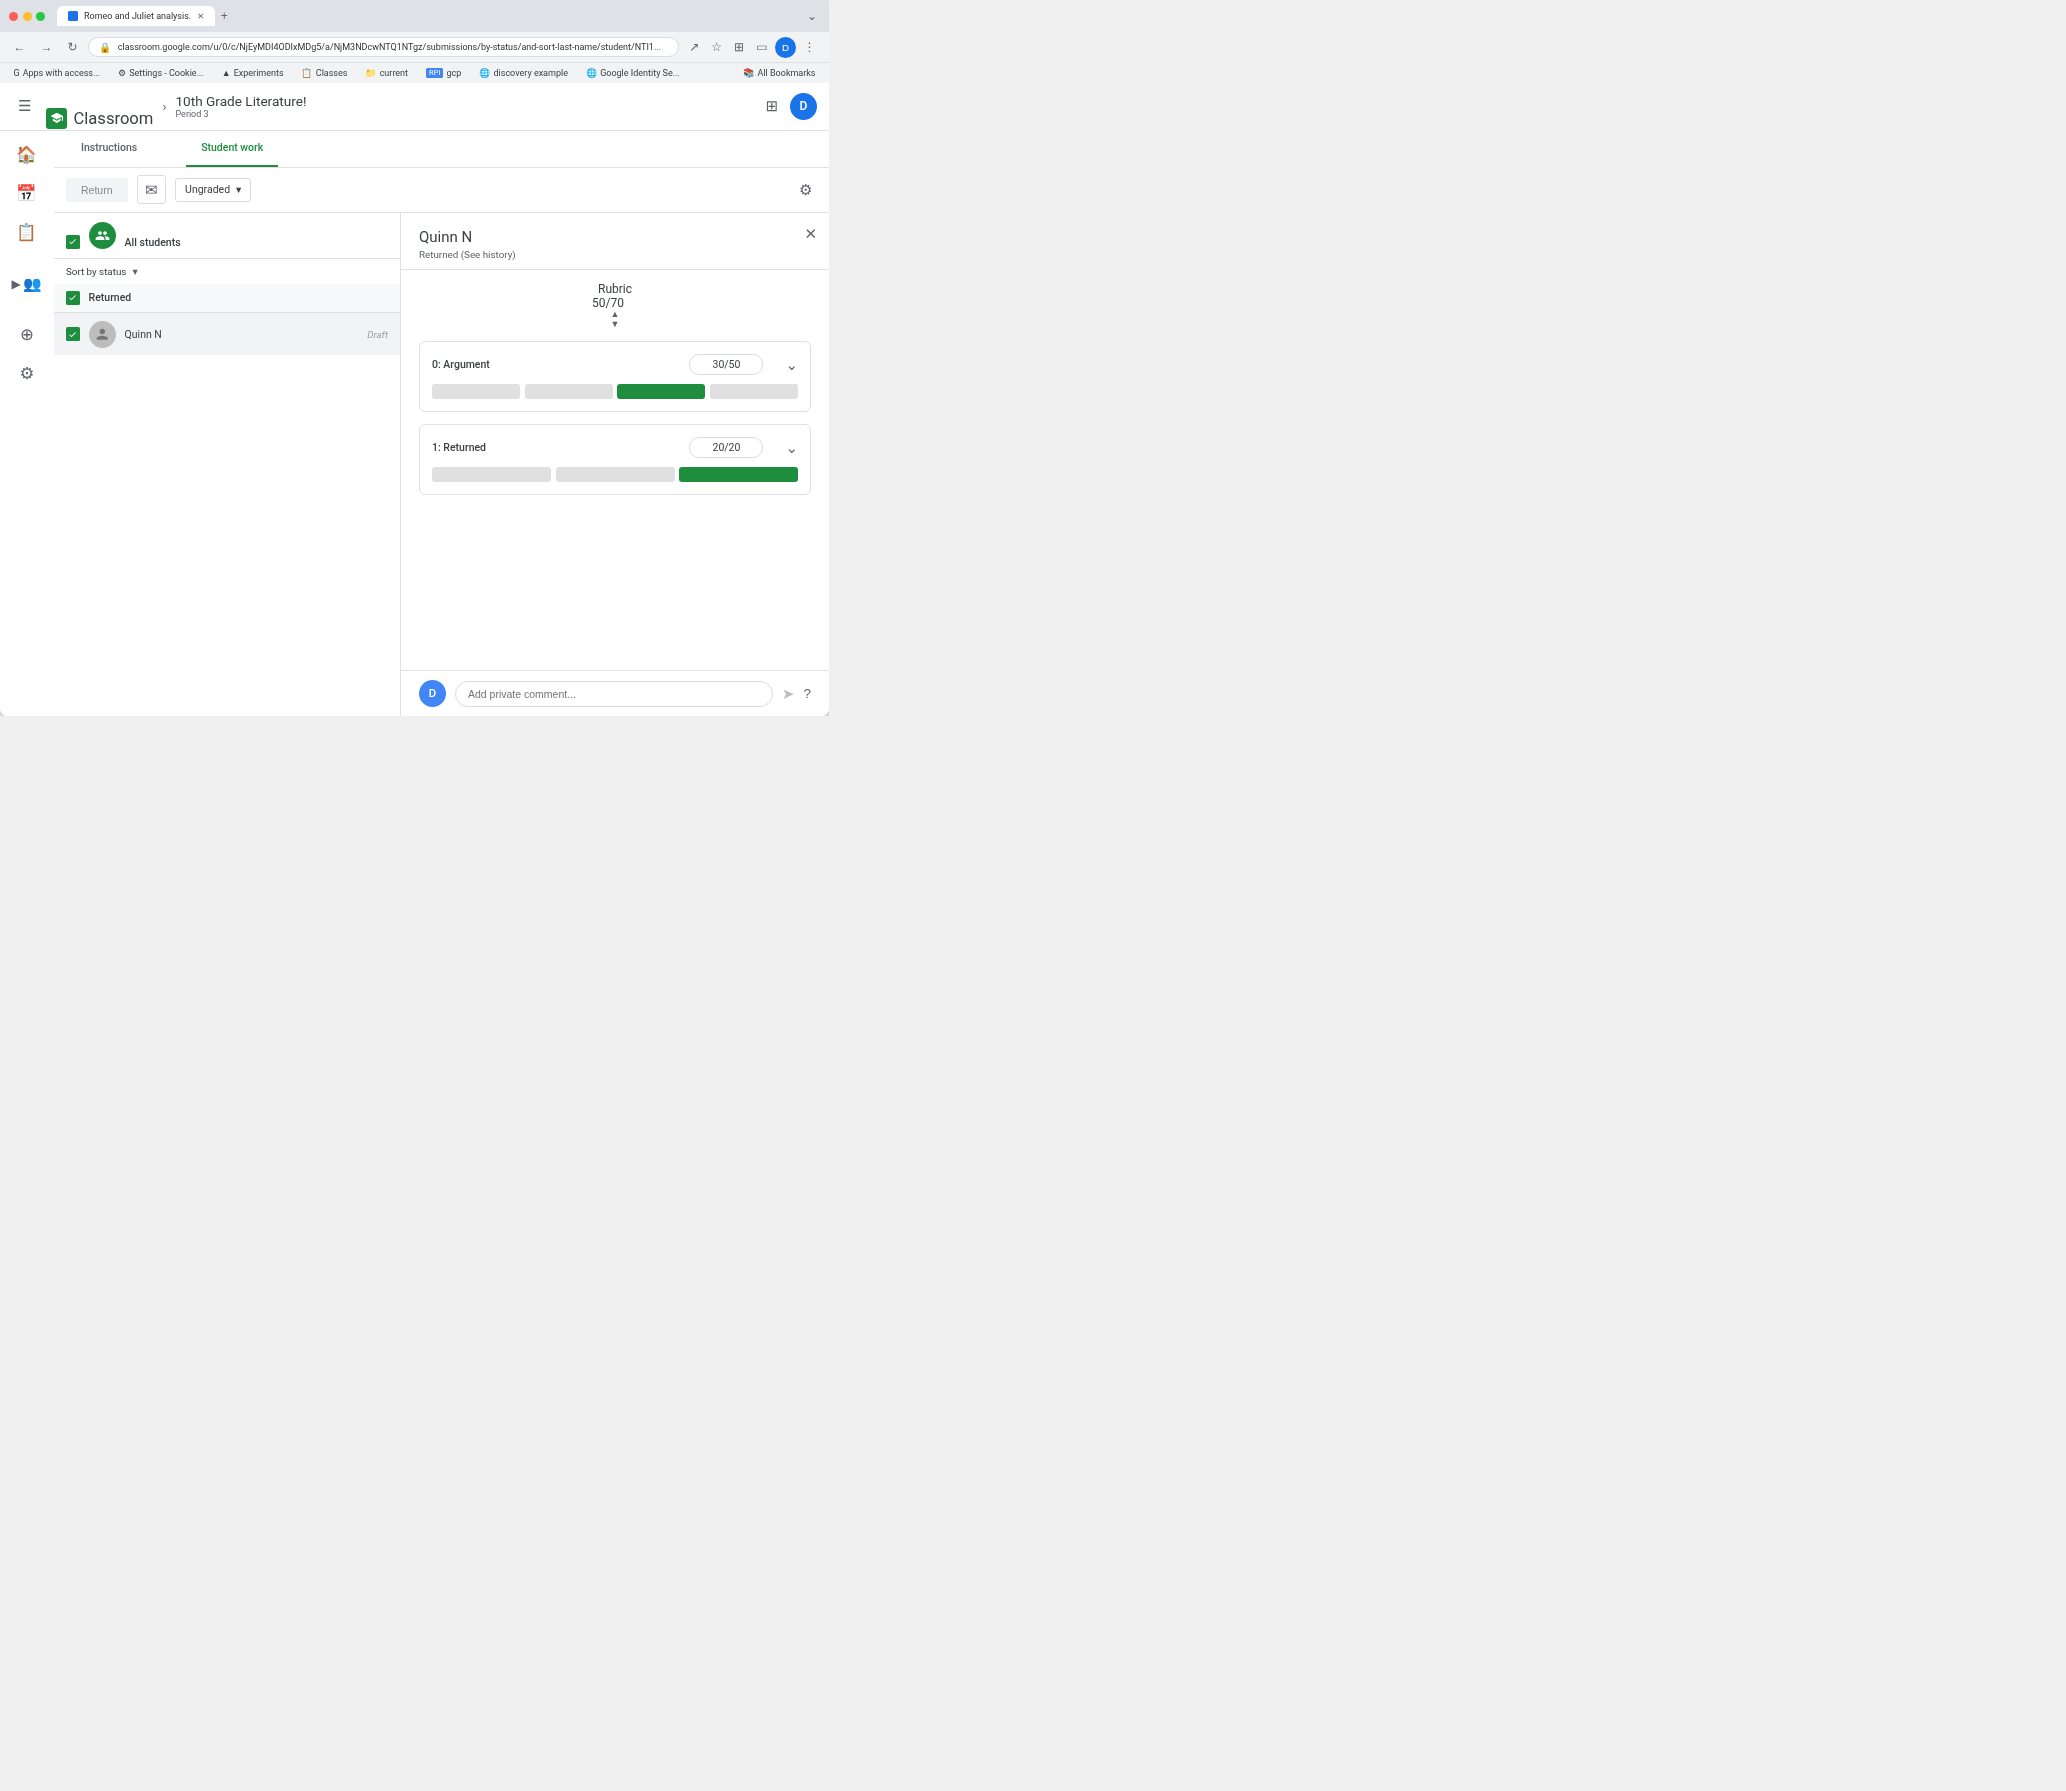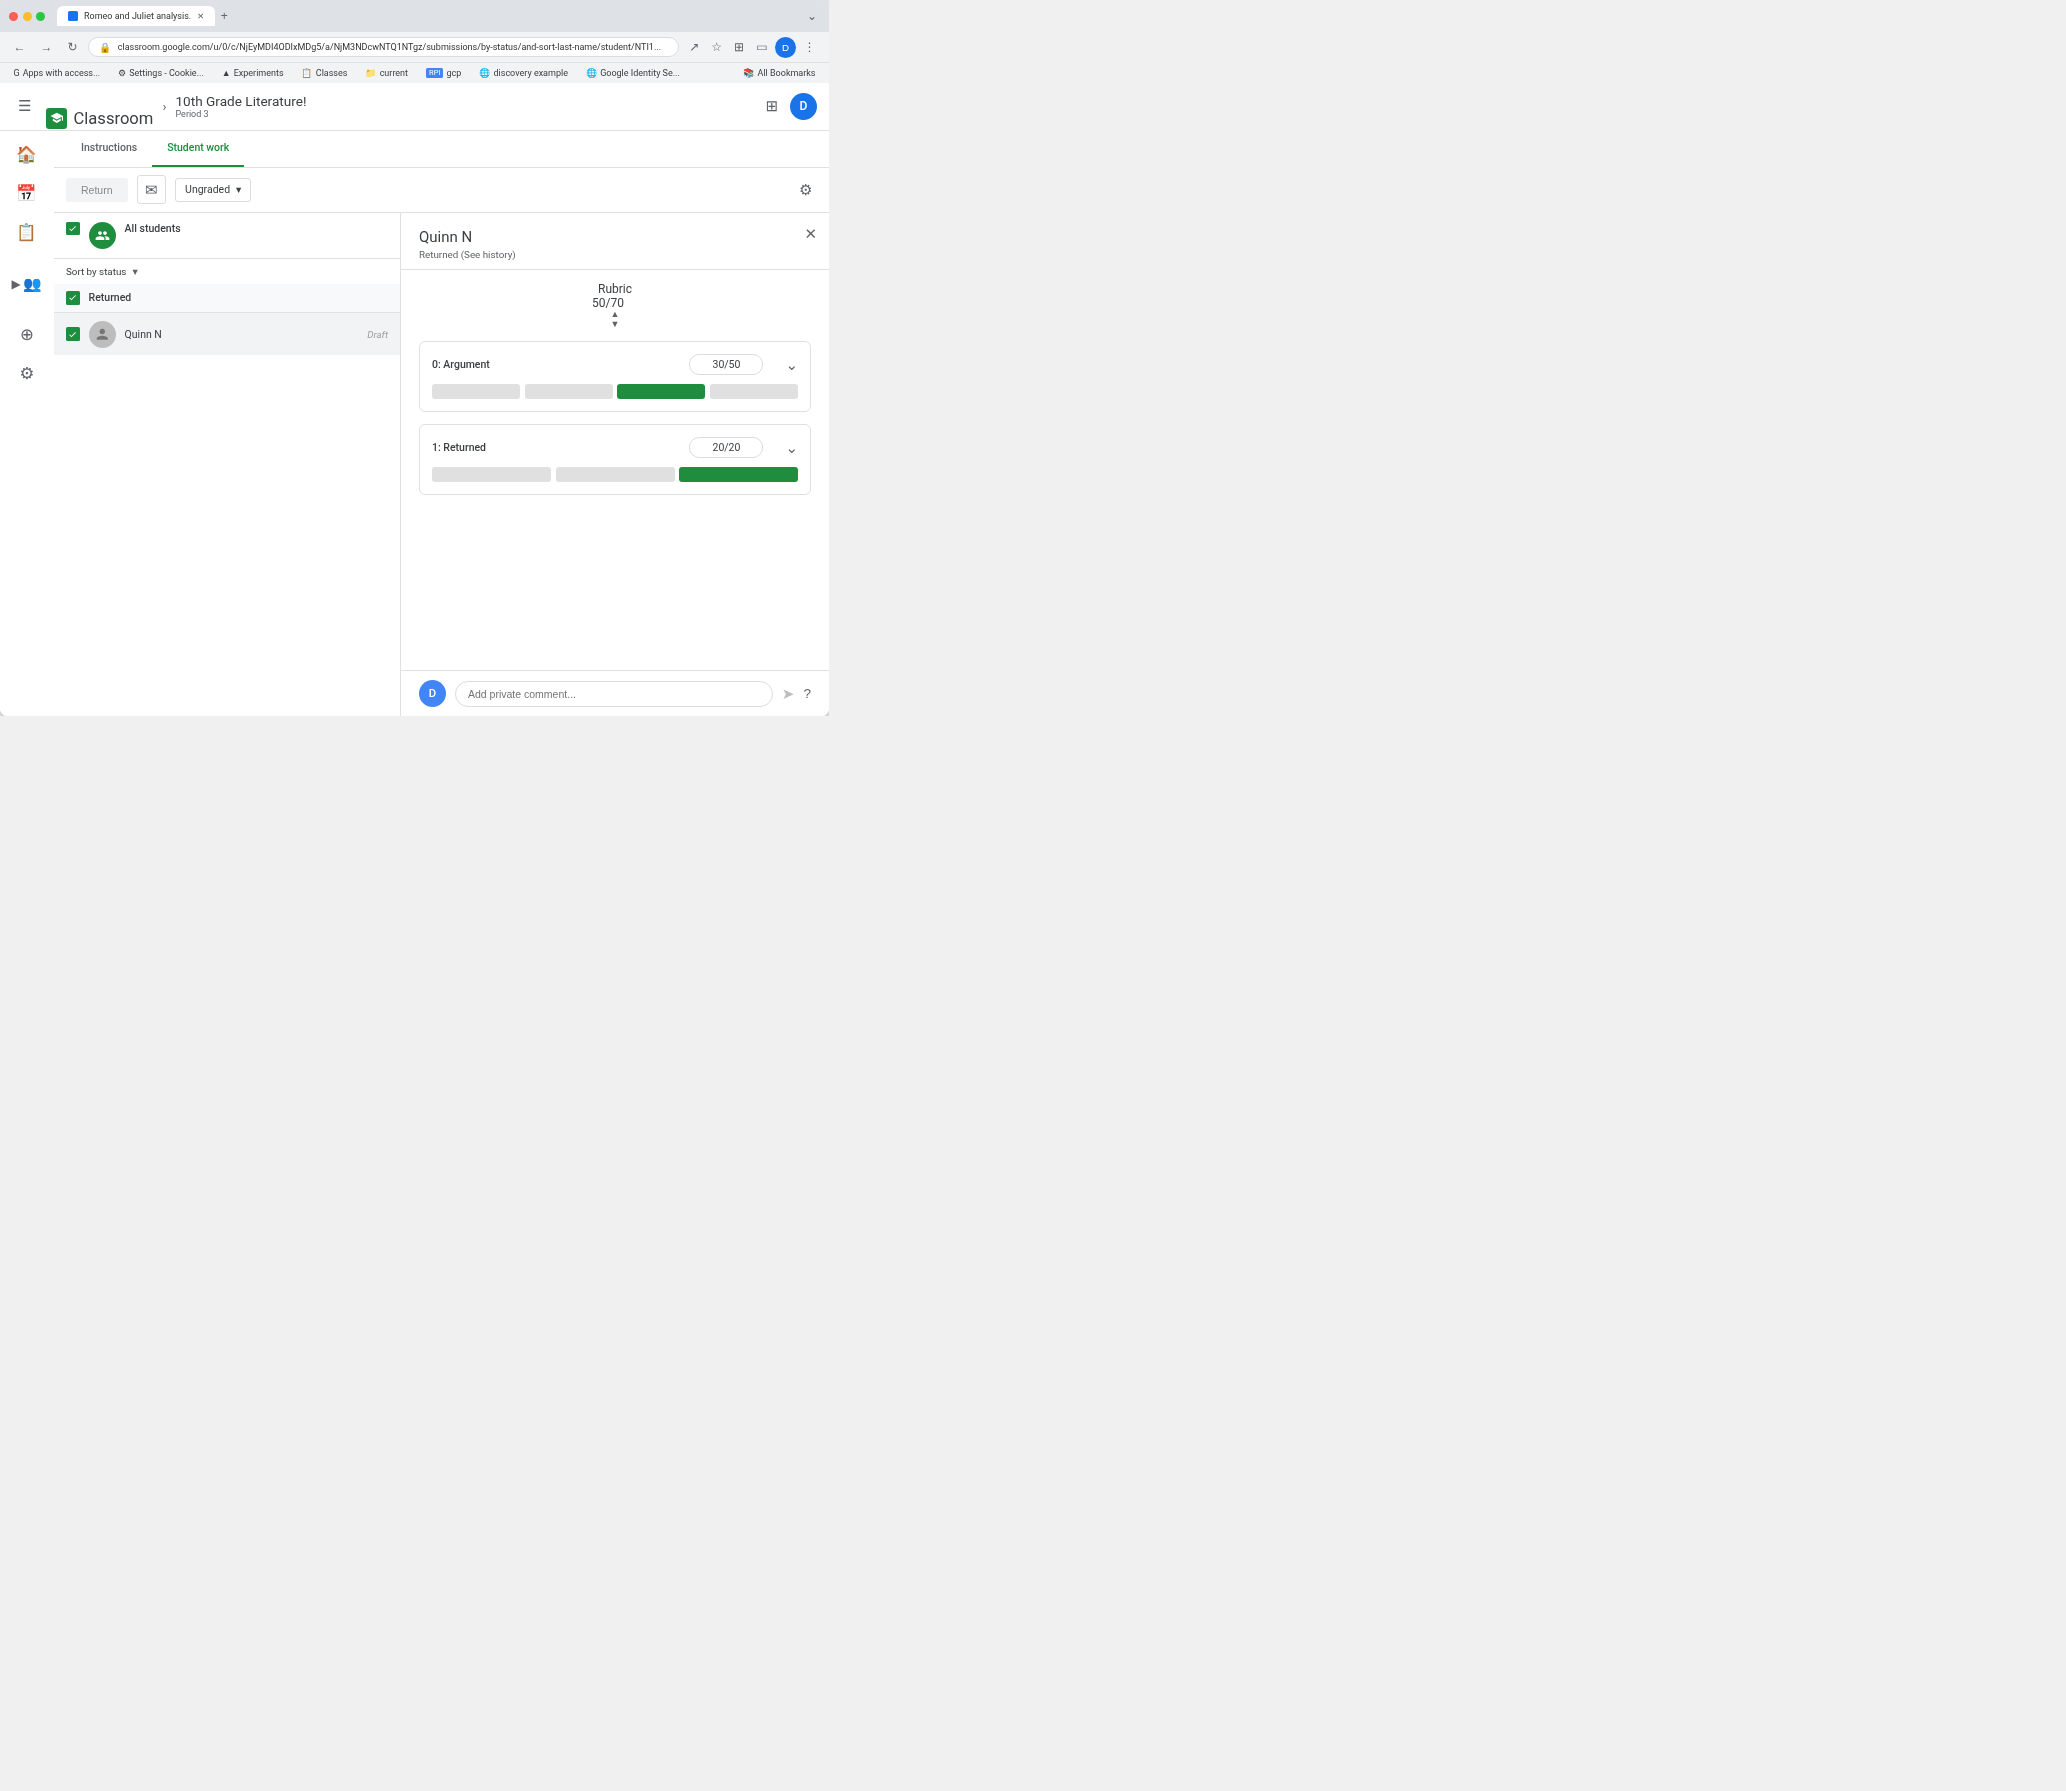--- a/index.html
+++ b/index.html
@@ -50,38 +50,38 @@
     
     .app-body { flex: 1; display: flex; overflow: hidden; }
     .sidebar { width: 54px; background: white; border-right: none; display: flex; flex-direction: column; align-items: center; padding: 6px 0; gap: 3px; }
     .sidebar-btn { width: 36px; height: 36px; background: none; border: none; cursor: pointer; border-radius: 50%; display: flex; align-items: center; justify-content: center; color: #5f6368; font-size: 16.6px; }
     .sidebar-expand { display: flex; align-items: center; justify-content: center; cursor: pointer; padding: 6px; color: #5f6368; }
 
     
     .main-content { flex: 1; display: flex; flex-direction: column; overflow: hidden; }
 
     
-    .tabs-row { display: flex; align-items: center; border-bottom: 0.8px solid #e0e0e0; padding: 0 12px; background: white; }
+    .tabs-row { display: flex; align-items: center; border-bottom: 0.8px solid #e0e0e0; padding: 0 12px; background: white; gap: 34px; }
     .tab { padding: 10.5px 15px; font-size: 10.5px; color: #5f6368; cursor: pointer; border-bottom: 2.3px solid transparent; font-weight: 500; }
     .tab.active { color: #1e8e3e; border-bottom-color: #1e8e3e; }
 
     
     .content-toolbar { display: flex; align-items: center; padding: 7.5px 12px; background: white; border-bottom: 0.8px solid #e0e0e0; gap: 9px; }
     .return-btn { background: #f1f3f4; border: none; border-radius: 3px; padding: 6px 15px; font-size: 10.5px; color: #888; cursor: pointer; font-weight: 500; }
     .email-btn { background: none; border: 0.8px solid #dadce0; border-radius: 3px; padding: 4.5px 7.5px; cursor: pointer; color: #5f6368; font-size: 15px; display: flex; align-items: center; justify-content: center; }
     .grade-select { background: white; border: 0.8px solid #dadce0; border-radius: 3px; padding: 4.5px 9px; font-size: 10.5px; color: #3c4043; cursor: pointer; display: flex; align-items: flex-end; gap: 6px; }
     .spacer { flex: 1; }
     .settings-btn { background: none; border: none; cursor: pointer; color: #5f6368; font-size: 15px; padding: 4.5px; border-radius: 50%; }
 
     
     .split-panel { flex: 1; display: flex; overflow: hidden; }
 
     
     .student-panel { width: 347px; background: white; border-right: 0.8px solid #e0e0e0; display: flex; flex-direction: column; overflow: hidden; }
-    .all-students-row { display: flex; align-items: flex-start; padding: 9px 12px; gap: 9px; border-bottom: 0.8px solid #e0e0e0; }
+    .all-students-row { display: flex; align-items: flex-end; padding: 9px 12px; gap: 9px; border-bottom: 0.8px solid #e0e0e0; }
     .checkbox { width: 13.6px; height: 13.6px; background: #1e8e3e; border-radius: 1.5px; display: flex; align-items: center; justify-content: center; flex-shrink: 0; cursor: pointer; }
     .checkbox svg { width: 9px; height: 9px; fill: white; }
     .group-icon { width: 27px; height: 27px; background: #1e8e3e; border-radius: 50%; display: flex; align-items: center; justify-content: center; }
     .group-icon svg { width: 15px; height: 15px; fill: white; }
     .all-students-label { font-size: 10.5px; color: #3c4043; font-weight: 500; }
     .sort-row { display: flex; align-items: center; padding: 6px 12px; gap: 6px; }
     .sort-label { font-size: 9.8px; color: #3c4043; }
     .sort-arrow { color: #5f6368; font-size: 10.5px; cursor: pointer; }
     .section-header { display: flex; align-items: center; padding: 7.5px 12px; gap: 9px; background: #f8f9fa; }
     .section-label { font-size: 10.5px; color: #3c4043; font-weight: 500; }

